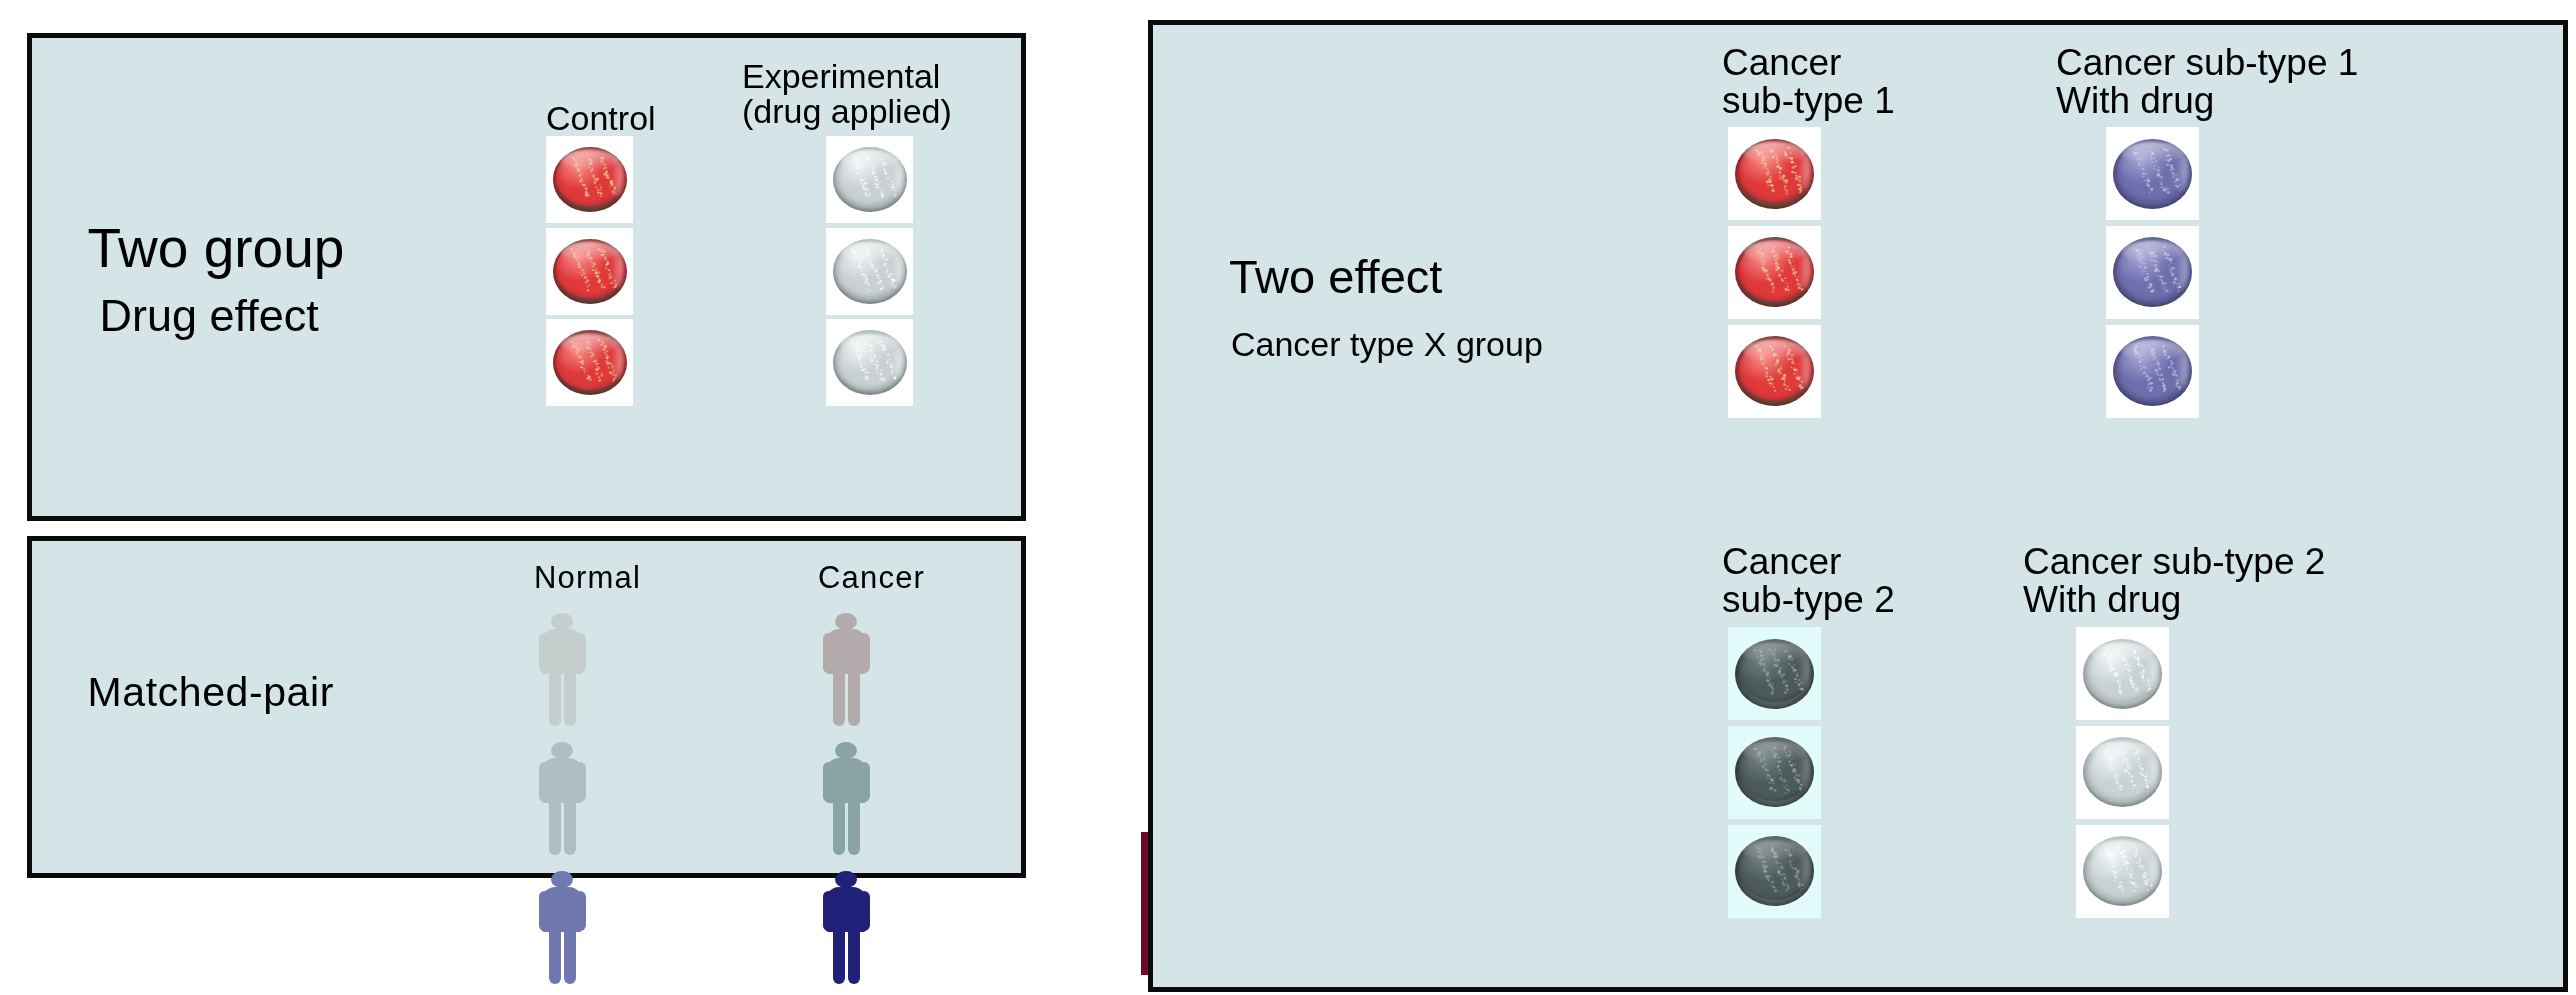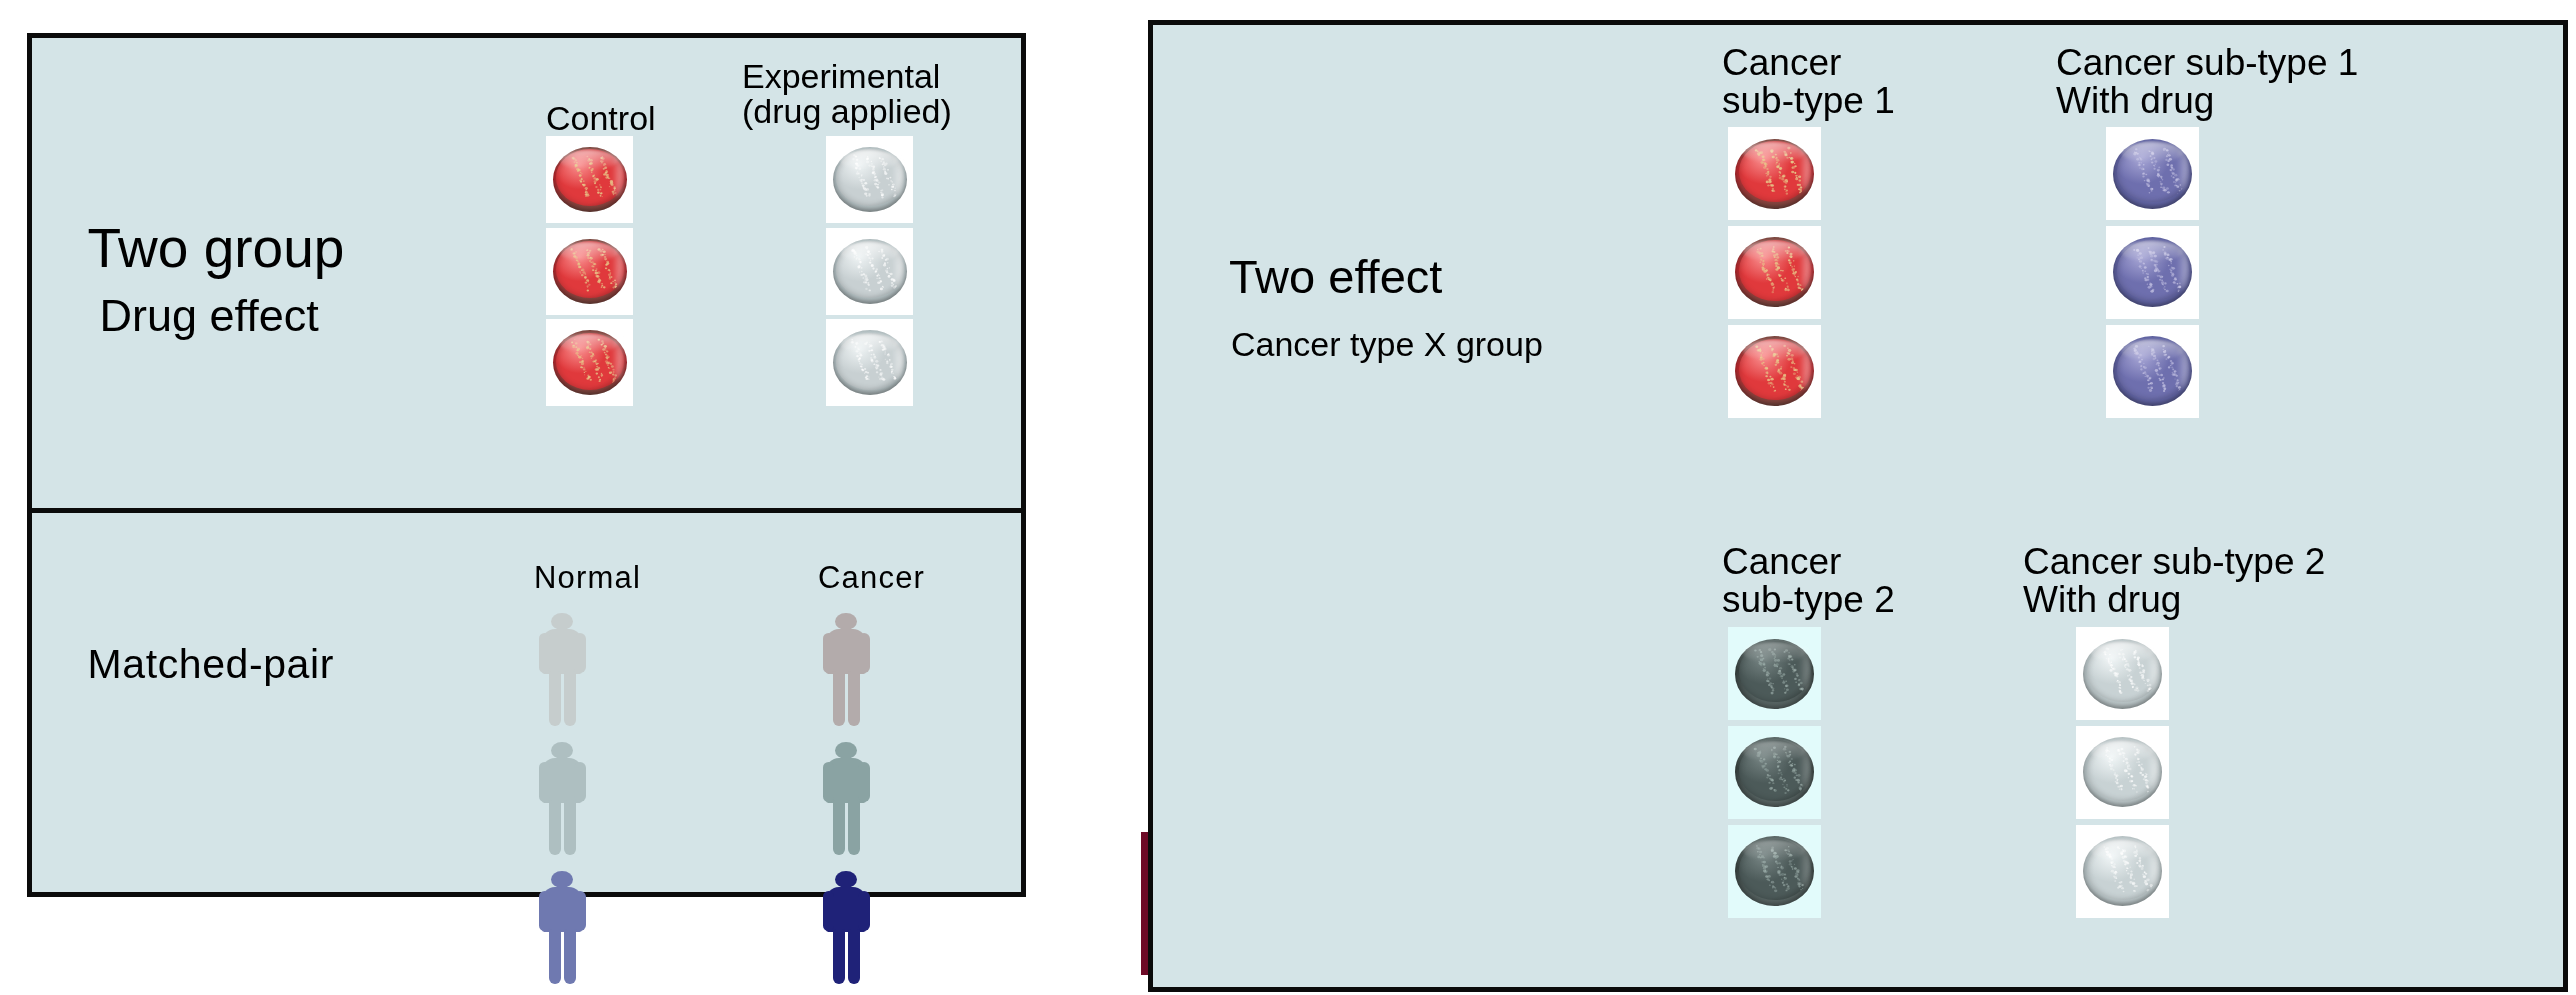--- a/index.html
+++ b/index.html
@@ -4,21 +4,21 @@
 <title>Experimental Design Diagram</title>
 <style>
   html,body{margin:0;padding:0;background:#ffffff;}
   body{width:2576px;height:996px;position:relative;overflow:hidden;
        font-family:"Liberation Sans",sans-serif;}
 
   .panel{position:absolute;background:#d4e4e7;border:5.3px solid #0b0b0b;box-sizing:border-box;}
 
   
   #panel-two-group   {left:26.5px;  top:33px;   width:999px; height:488px;}
-  #panel-matched     {left:26.5px;  top:508px;  width:999px; height:389px;}
+  #panel-matched     {left:26.5px;  top:536px;  width:999px; height:342px;}
   #panel-two-factor  {left:1148px;top:19.5px;   width:1420px; height:972px;}
 
   .maroon-strip{position:absolute;left:1141px;top:832px;width:6.5px;height:143px;
                 background:#6d0a26;}
 
   
   .big-title{position:absolute;color:#000;font-weight:400;line-height:1.0;white-space:nowrap;}
   .sub-title{position:absolute;color:#000;font-weight:400;line-height:1.0;white-space:nowrap;}
 
   #tg-title{left:56px; top:183px; font-size:55px;}

